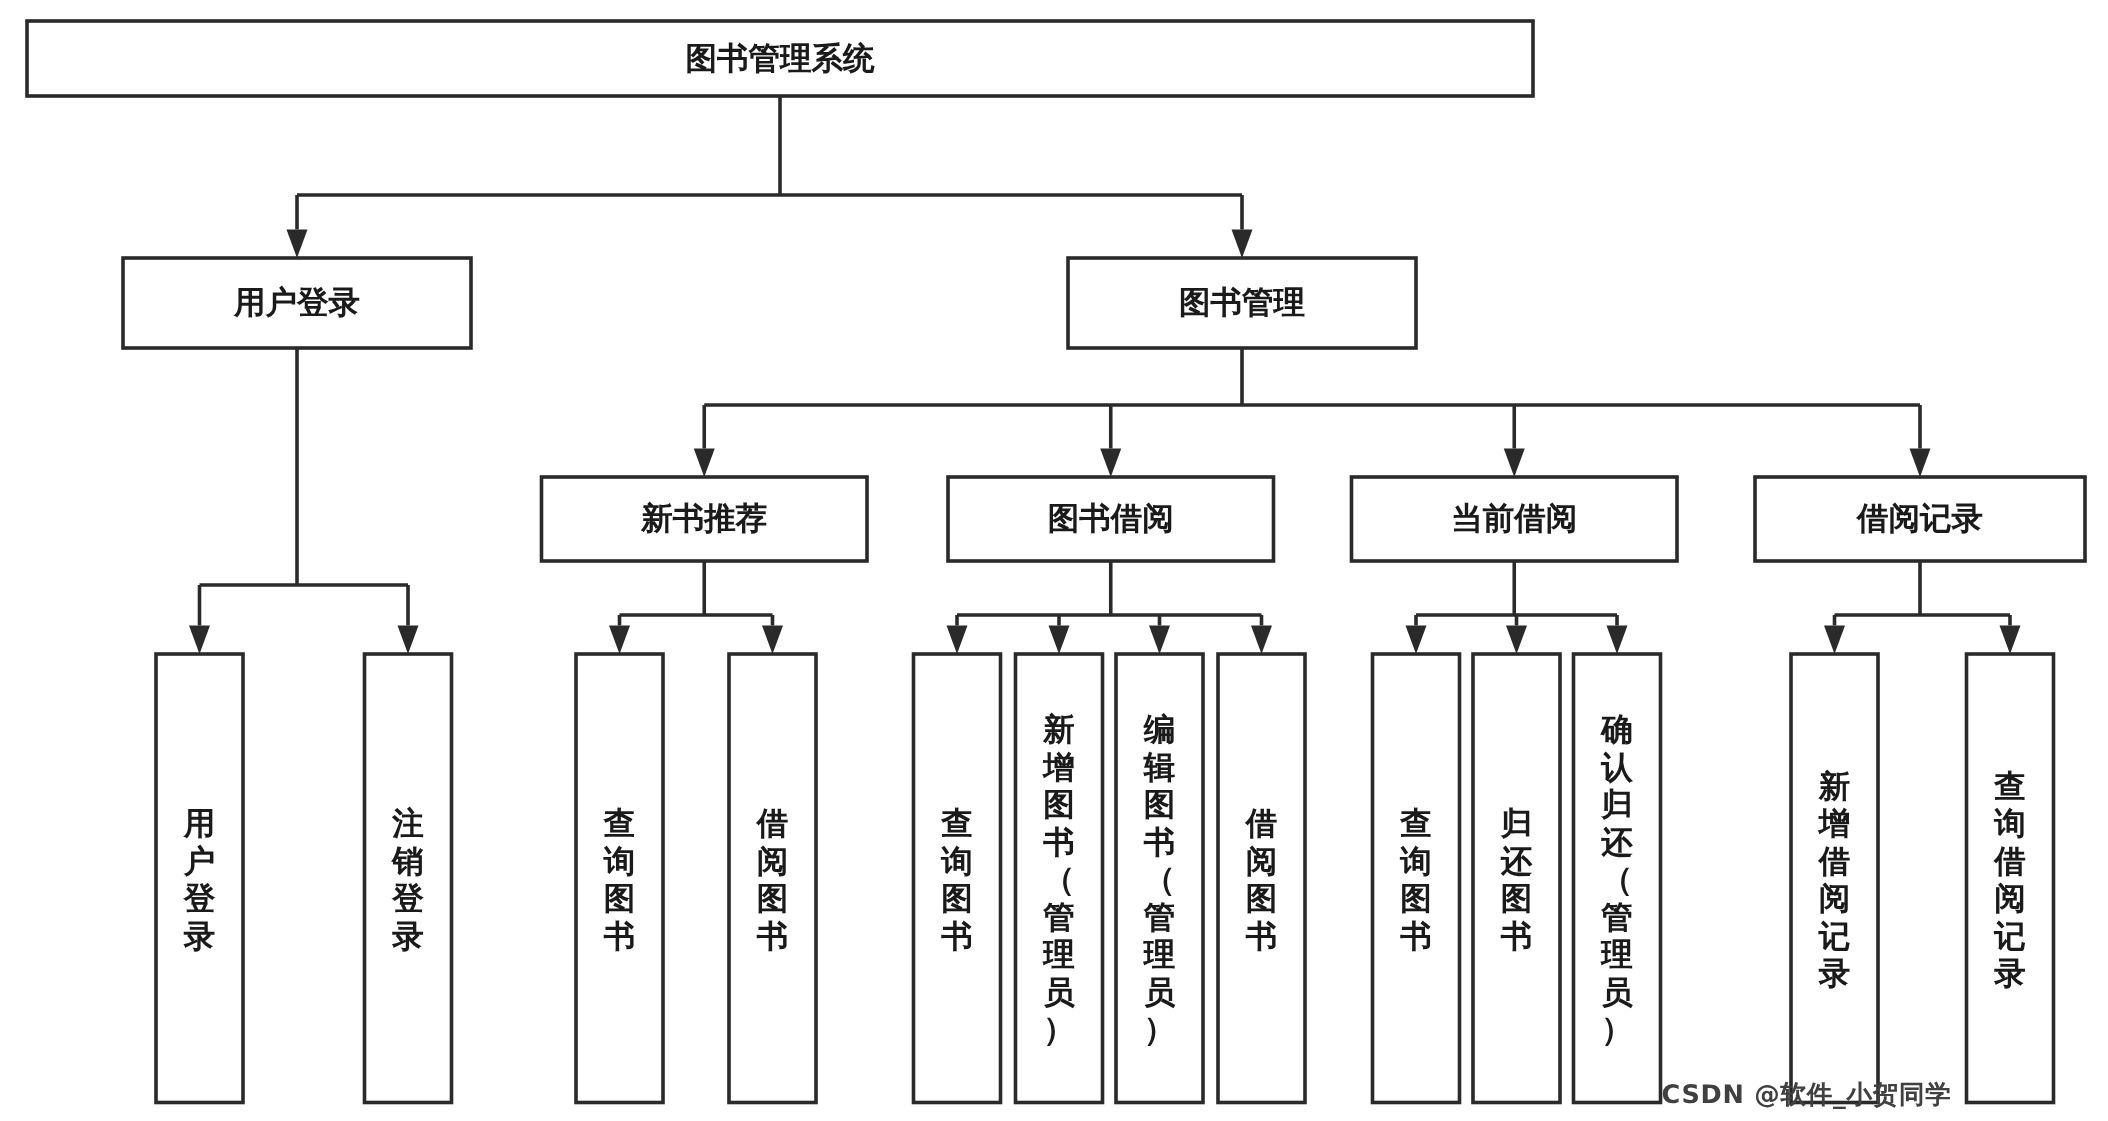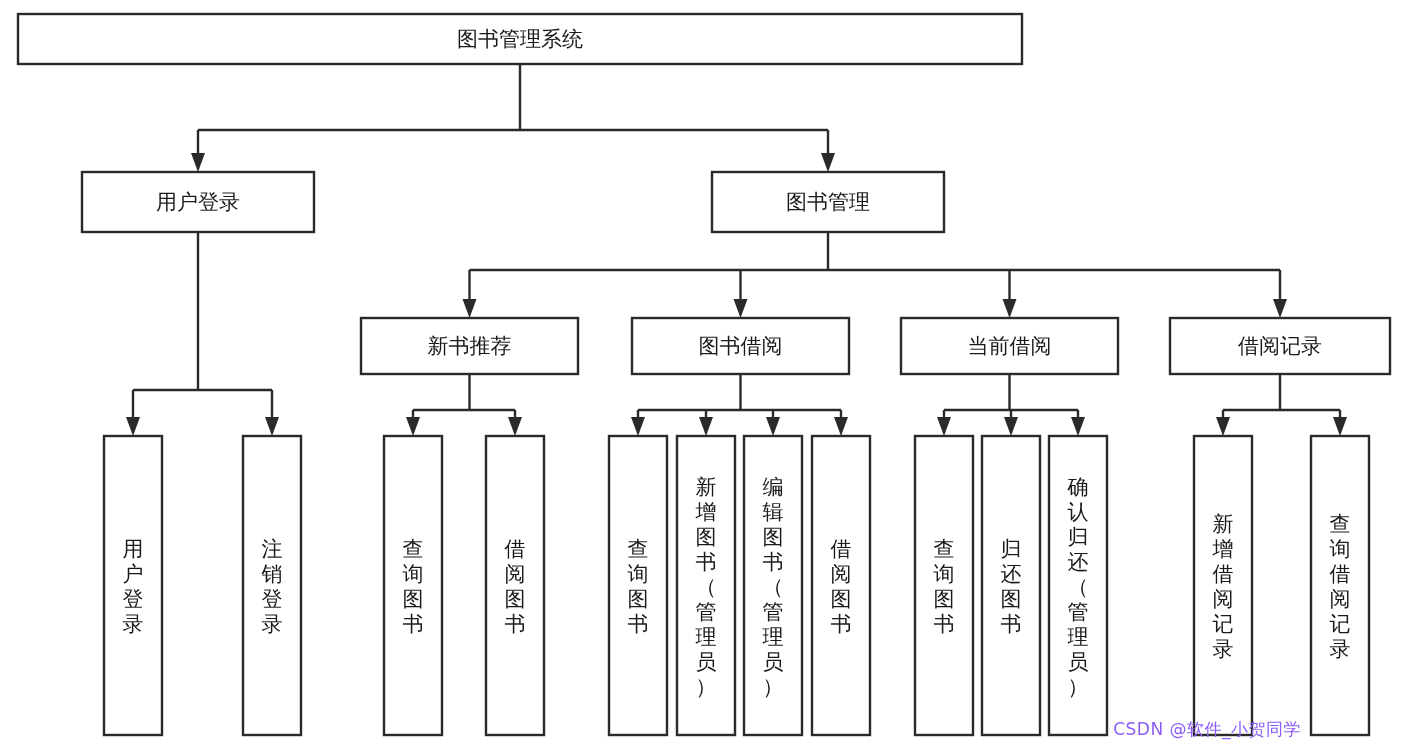--- a/index.html
+++ b/index.html
@@ -11,20 +11,21 @@
     width: 1405px;
     height: 747px;
     font-family: "DejaVu Sans", "Liberation Sans", sans-serif;
     overflow: hidden;
     position: relative;
   }
   #diagram-root {
     position: relative;
     width: 1311px;
     height: 747px;
+    font-weight: bold;
   }
   svg.diagram-svg {
     position: absolute;
     left: 0;
     top: 0;
     width: 1405px;
     height: 747px;
     display: block;
   }
   .node-box {
@@ -54,21 +55,21 @@
     font-size: 21px;
     fill: #1a1a1a;
     text-anchor: middle;
   }
   .watermark {
     position: absolute;
     right: 10px;
     bottom: 6px;
     font-family: "DejaVu Sans", "Liberation Sans", sans-serif;
     font-size: 17px;
-    color: #8b5cf6;
+    color: #404040;
     white-space: nowrap;
     letter-spacing: 0.5px;
     margin-left: 17px;
   }
 </style>
 </head>
 <body>
 
 <div id="diagram-root">
   <svg class="diagram-svg" viewBox="0 0 1405 747" xmlns="http://www.w3.org/2000/svg">

